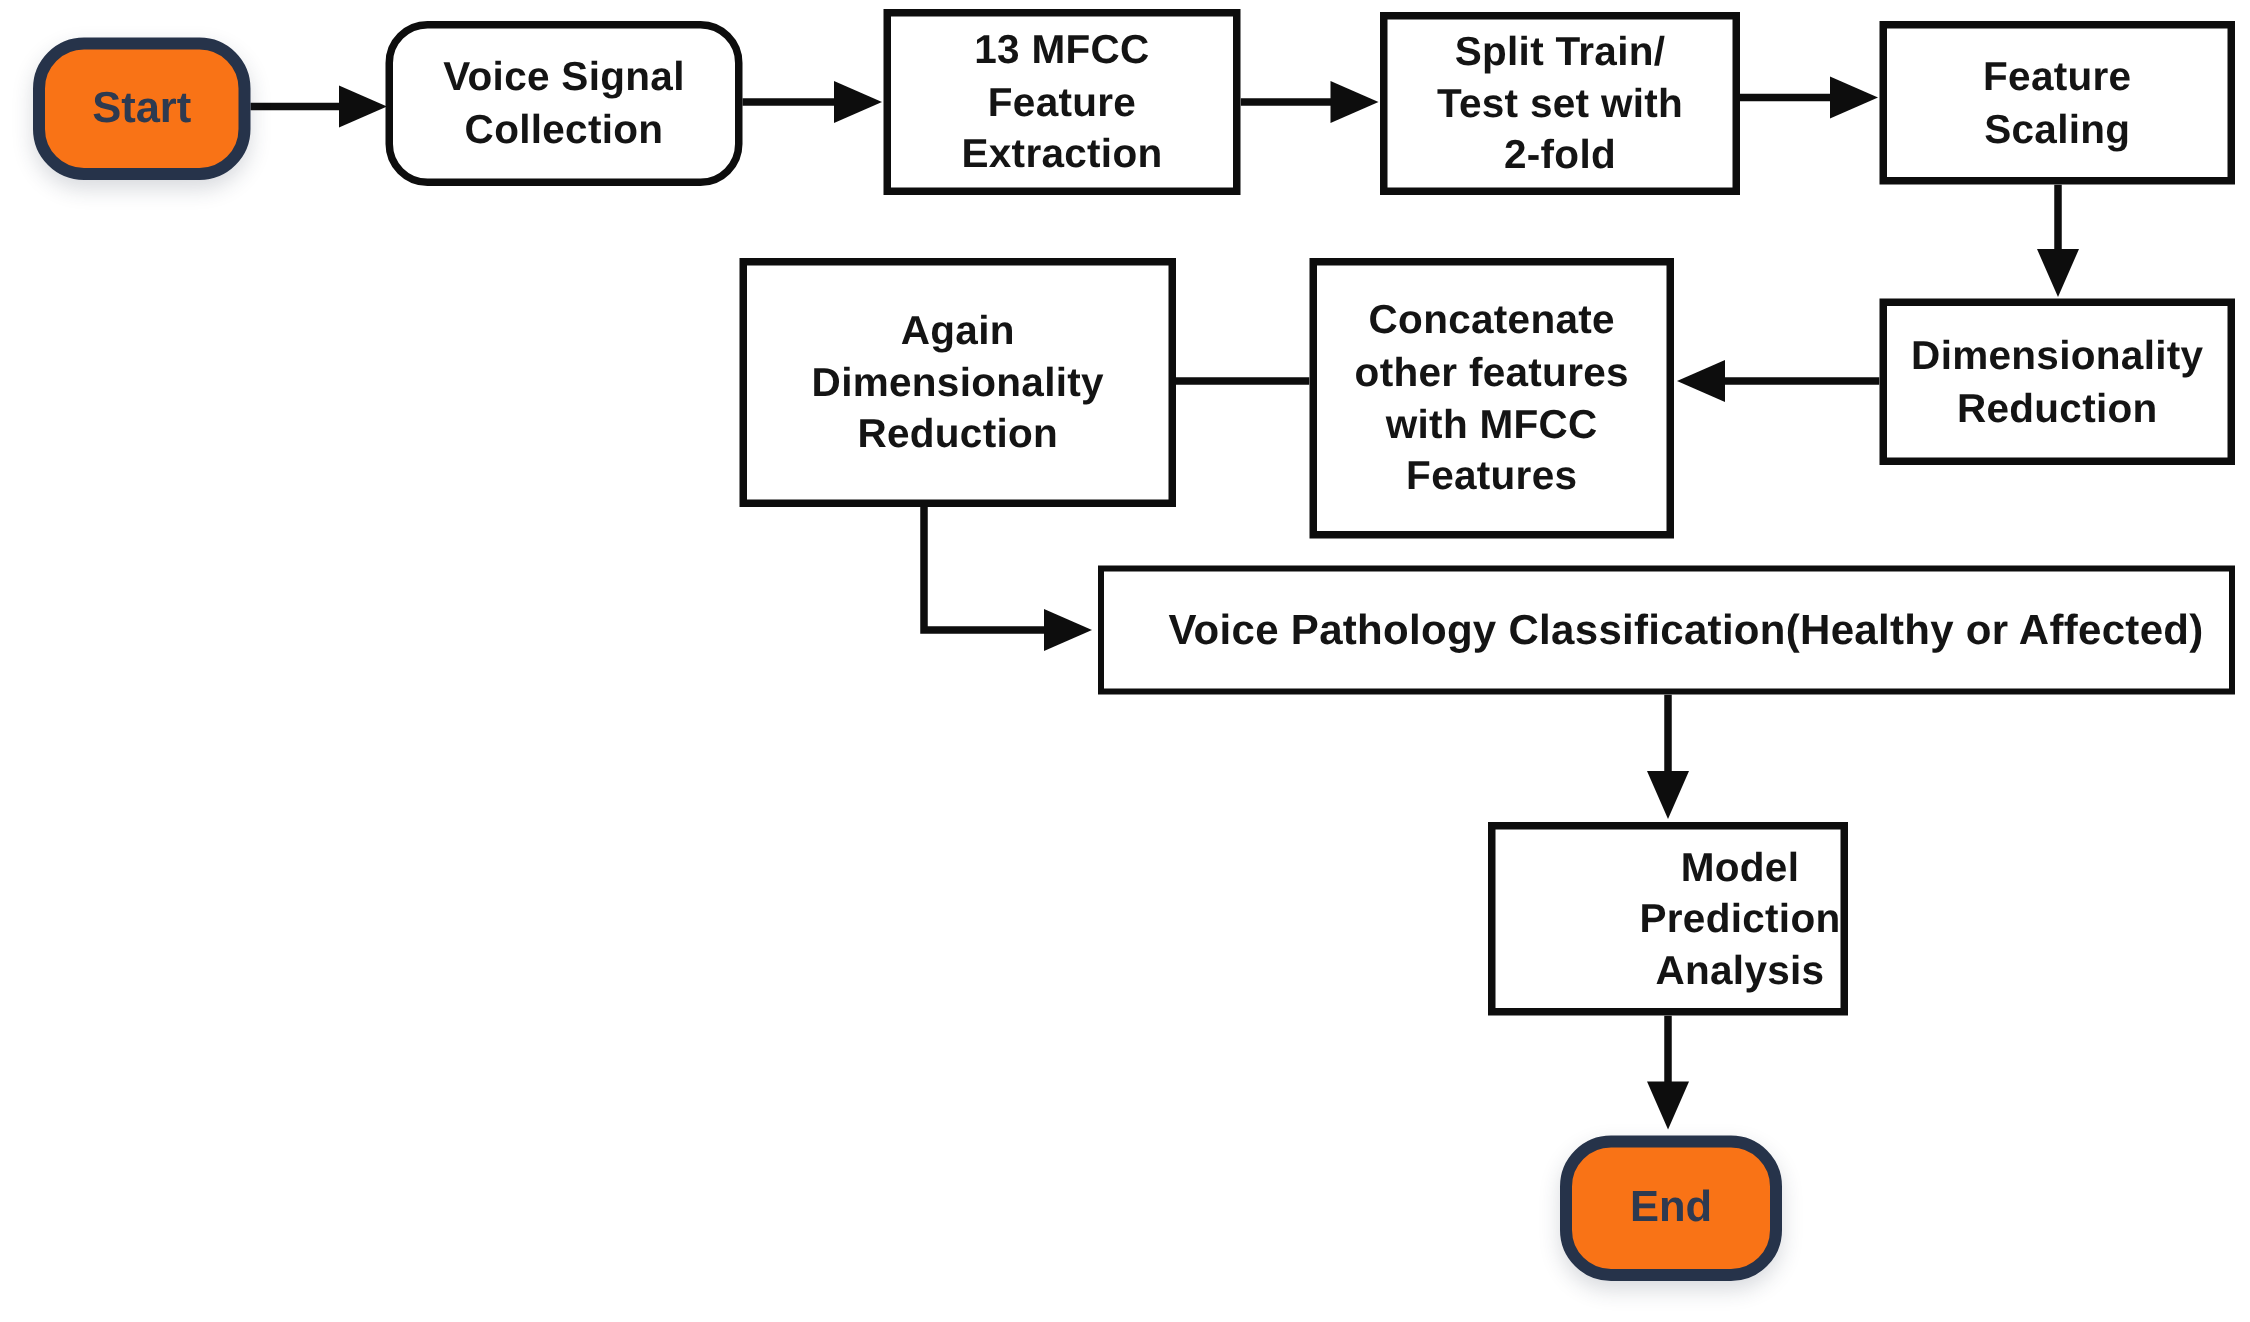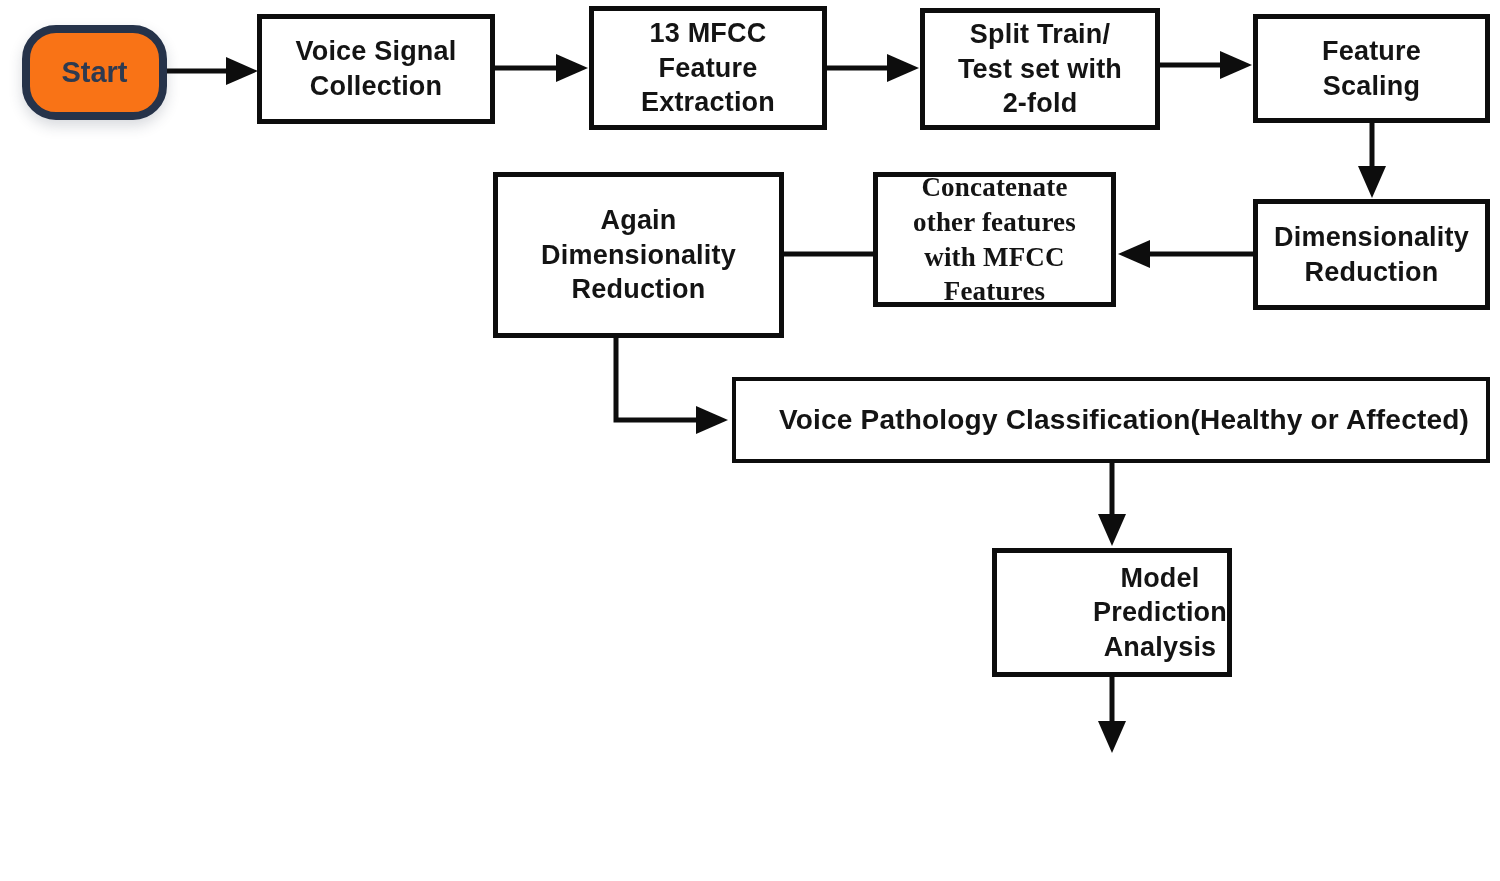--- a/index.html
+++ b/index.html
@@ -120,21 +120,21 @@
     <g>
       <path d="M 1112 677 L 1112 725"></path>
       <polygon points="1098,721 1126,721 1112,753"></polygon>
     </g>
   </svg>
 
   <div class="node terminal" style="left:22px; top:25px; width:145px; height:95px;">
     <span class="label">Start</span>
   </div>
 
-  <div class="node process" style="left:257px; top:14px; width:238px; height:110px;">
+  <div class="node process" style="left:257px; top:14px; width:238px; height:110px;border-radius:28px;">
     <span class="label">Voice Signal
 Collection</span>
   </div>
 
   <div class="node process" style="left:589px; top:6px; width:238px; height:124px;">
     <span class="label">13 MFCC
 Feature
 Extraction</span>
   </div>
 
@@ -147,21 +147,21 @@
   <div class="node process" style="left:1253px; top:14px; width:237px; height:109px;">
     <span class="label">Feature
 Scaling</span>
   </div>
 
   <div class="node process" style="left:1253px; top:199px; width:237px; height:111px;">
     <span class="label">Dimensionality
 Reduction</span>
   </div>
 
-  <div class="node process" style="left:873px; top:172px; width:243px; height:135px;font-family:Liberation Serif, serif;">
+  <div class="node process" style="left:873px; top:172px; width:243px; height:187px;">
     <span class="label">Concatenate
 other features
 with MFCC
 Features</span>
   </div>
 
   <div class="node process" style="left:493px; top:172px; width:291px; height:166px;">
     <span class="label">Again
 Dimensionality
 Reduction</span>
@@ -170,14 +170,17 @@
   <div class="node process wide" style="left:732px; top:377px; width:758px; height:86px;">
     <span class="label">Voice Pathology Classification(Healthy or Affected)</span>
   </div>
 
   <div class="node process" style="left:992px; top:548px; width:240px; height:129px;justify-content:flex-end;">
     <span class="label">Model
 Prediction
 Analysis</span>
   </div>
 
+  <div class="node terminal" style="left:1040px; top:757px; width:148px; height:97px;">
+    <span class="label">End</span>
+  </div>
 
 </div>
 
 </body></html>

